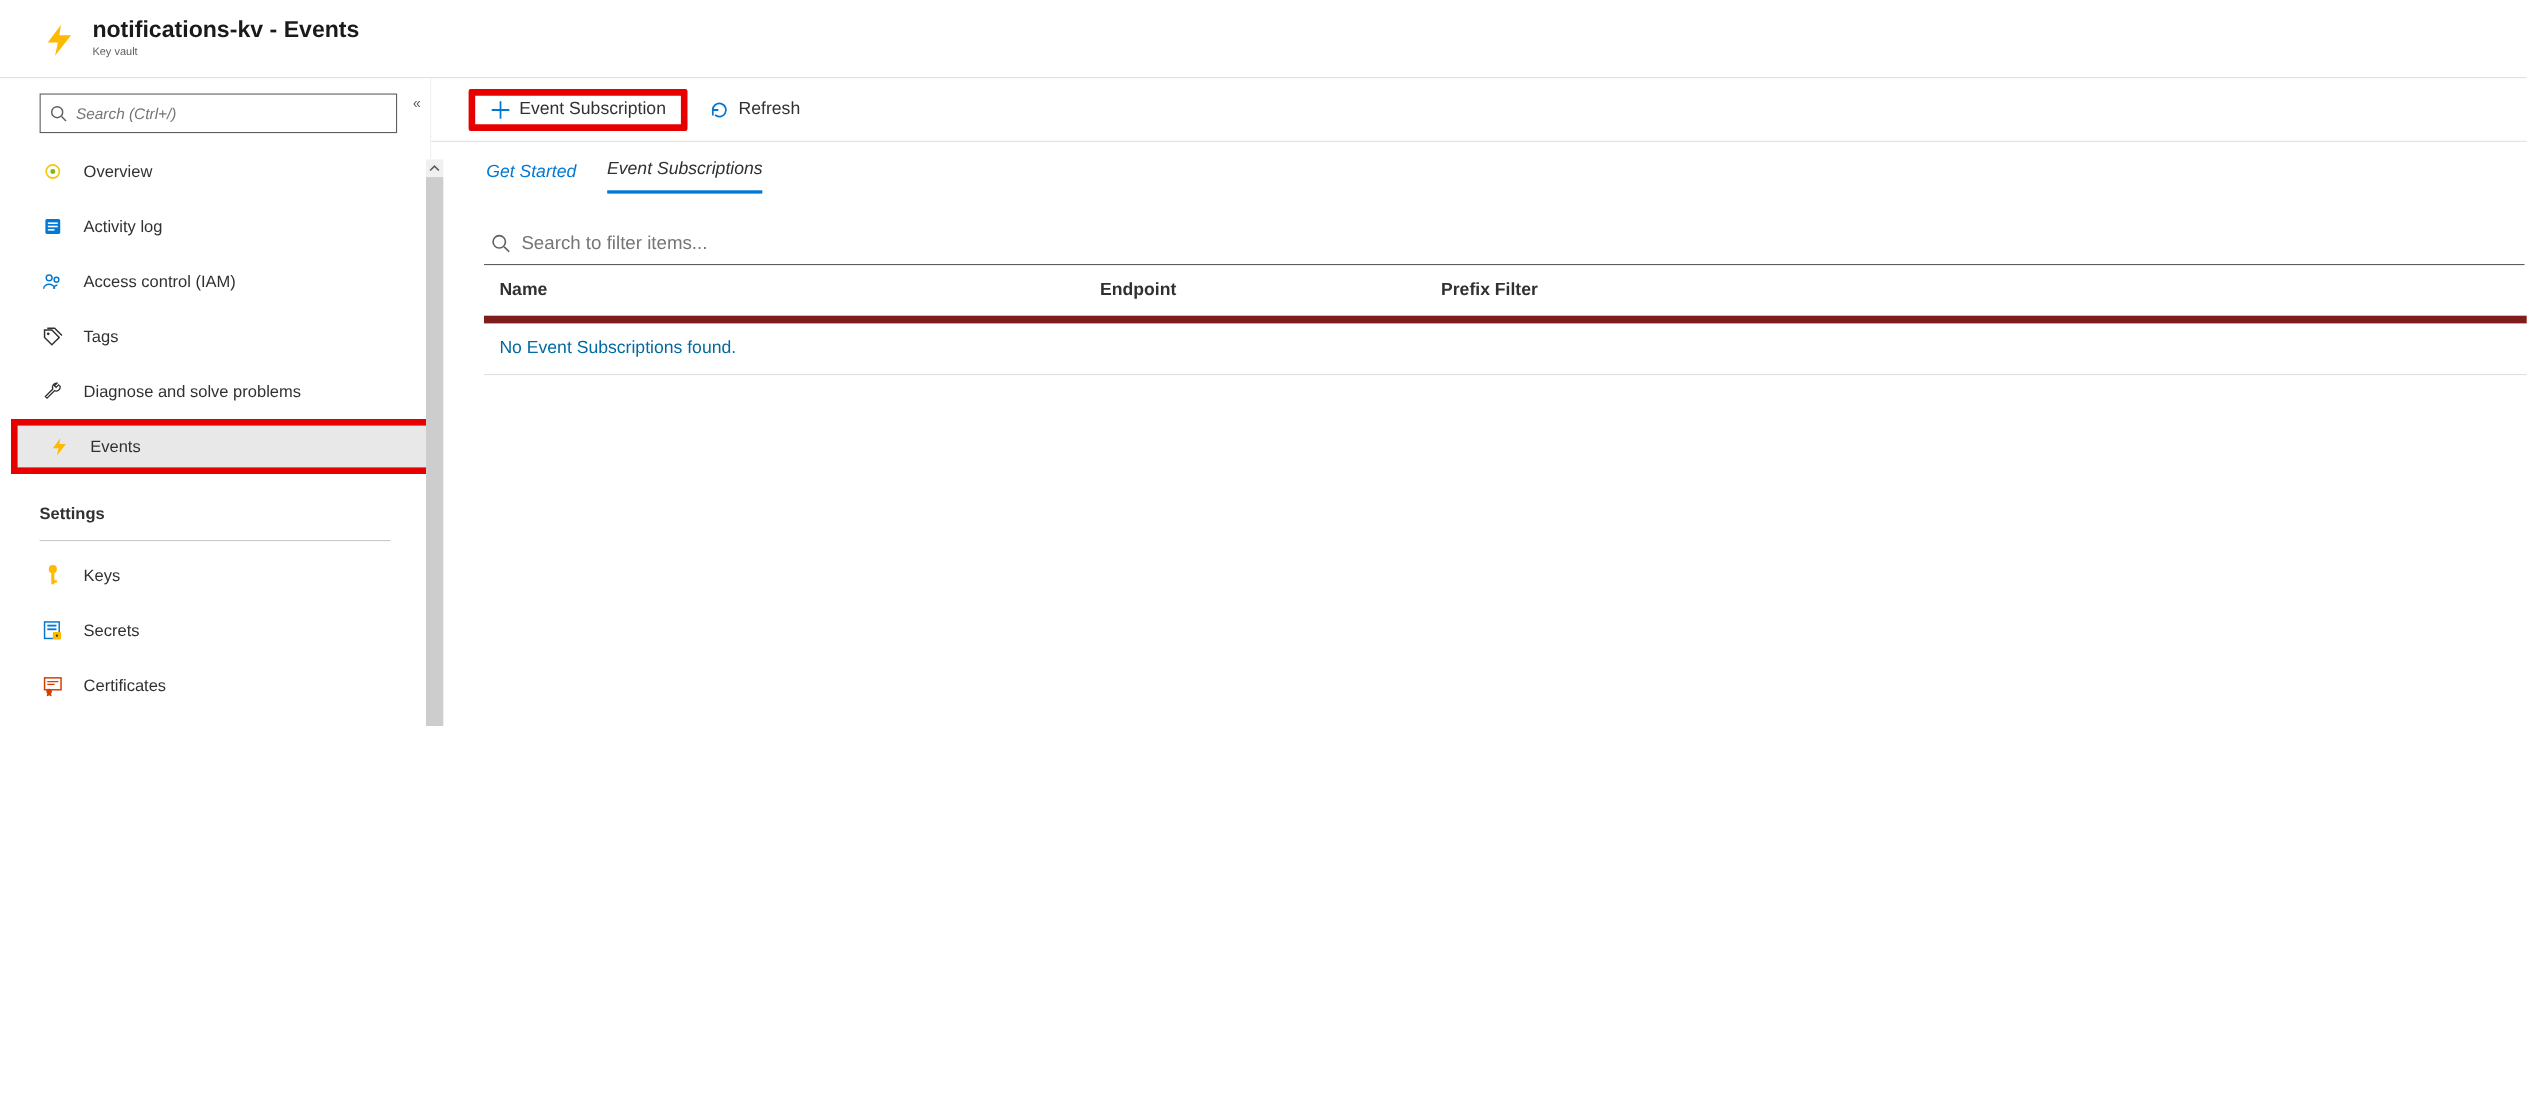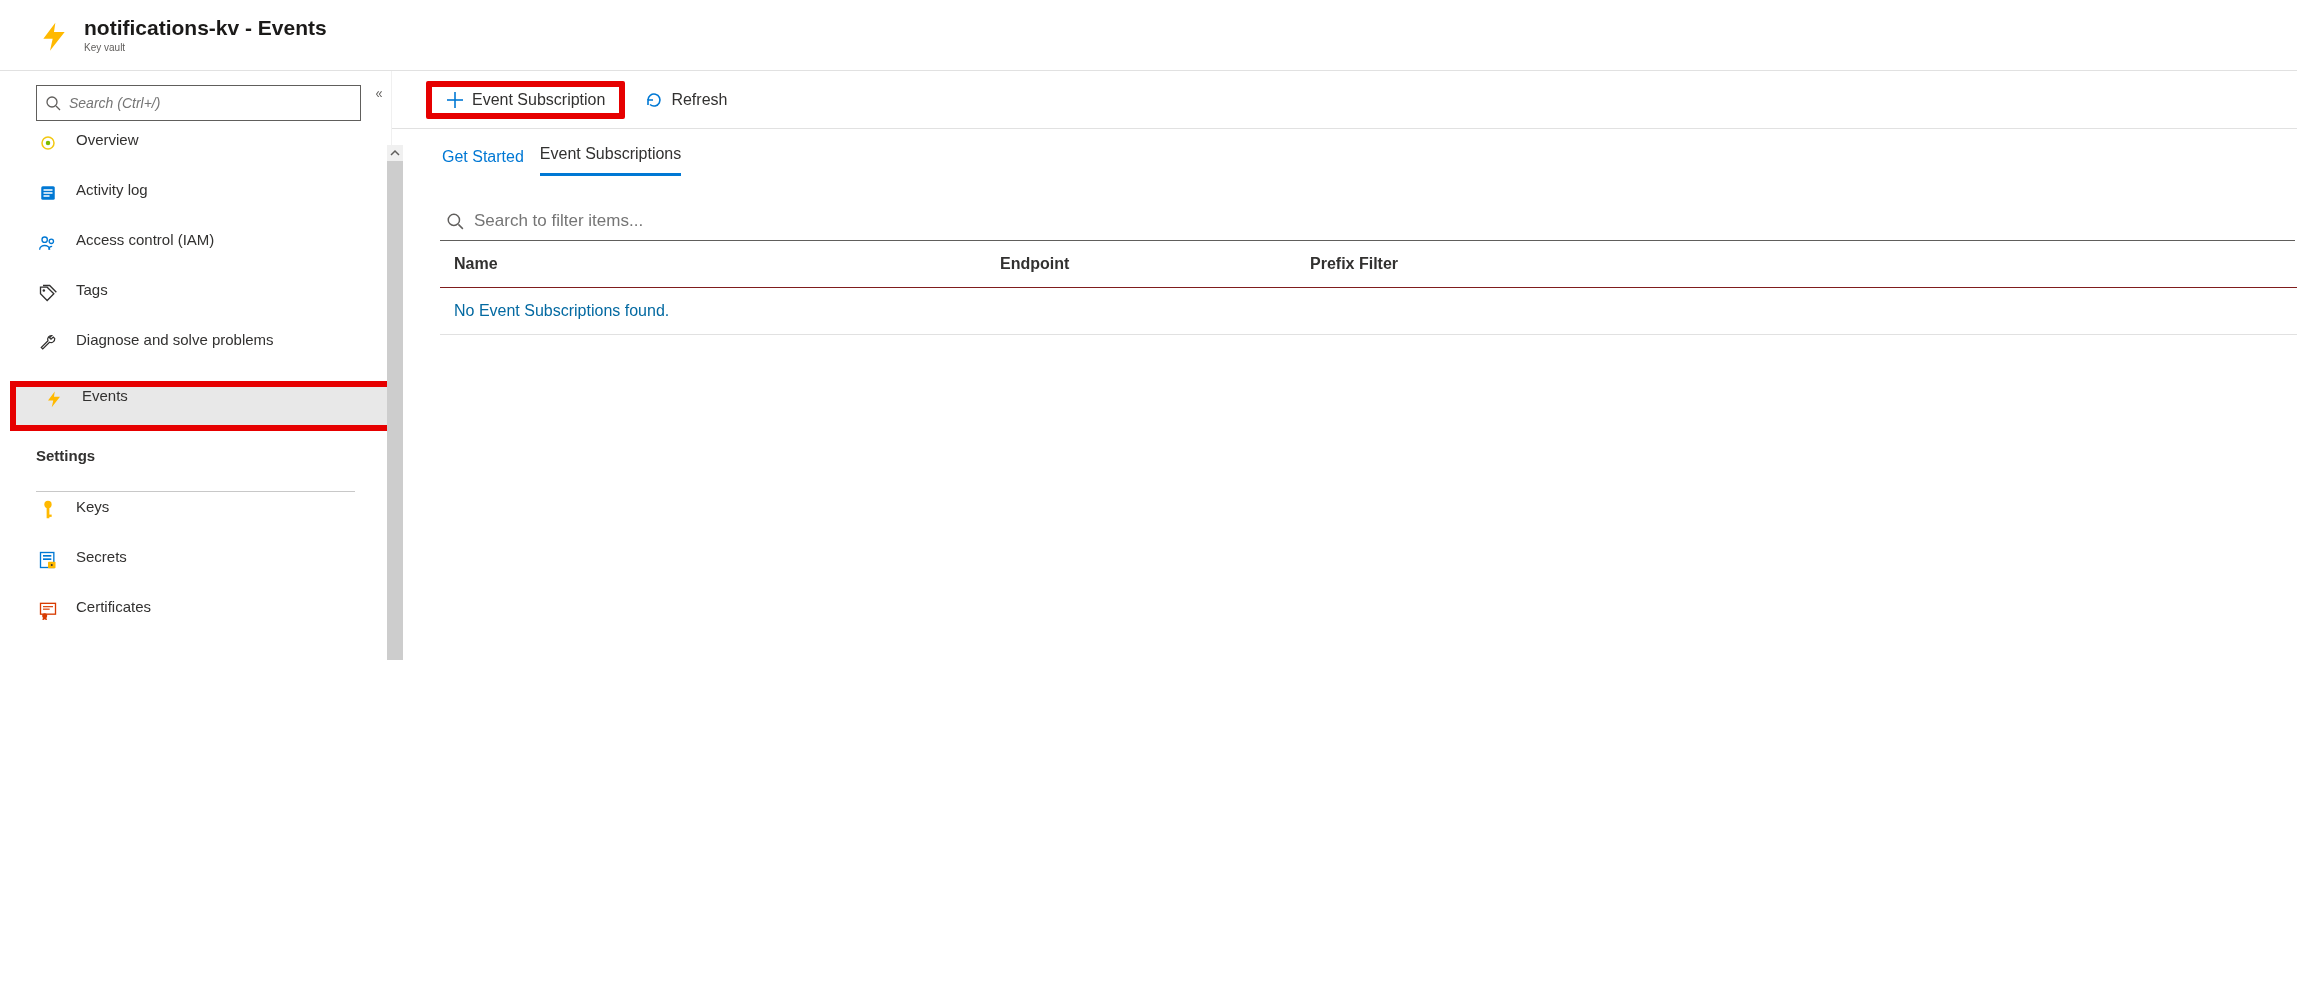--- a/index.html
+++ b/index.html
@@ -83,21 +83,21 @@
     color:#605e5c;
     background:transparent;
   }
   .nav-scroll {
     overflow-y:auto;
     flex:1;
     padding-bottom:12px;
   }
   .nav-item, .nav-section {
     display:flex;
-    align-items:flex-start;
+    align-items:center;
     height:50px;
     padding: 0 14px 0 36px;
     cursor:pointer;
     font-size:15px;
     color:#323130;
   }
   .nav-item.selected {
     background:#e8e8e8;
   }
   .nav-item .ni-icon {
@@ -158,23 +158,24 @@
   .tb-event-sub.highlight-red {
     padding: 4px 14px;
   }
   .tb-button .tb-icon {
     margin-right: 8px;
     display:flex; align-items:center;
   }
   .tabs {
     display:flex;
     align-items:flex-end;
-    gap: 16px;
+    gap: 28px;
     padding: 16px 0 0 50px;
     border-bottom: none;
+    font-style: italic;
   }
   .tab {
     font-size:16px;
     padding-bottom: 10px;
     cursor:pointer;
     color: #323130;
   }
   .tab.link-style {
     color: #0078d4;
   }
@@ -202,21 +203,21 @@
     font-size:17px;
     color:#605e5c;
     flex:1;
     background:transparent;
   }
   .table-wrap {
     padding: 0 0 0 48px;
   }
   .thead {
     display:flex;
-    border-bottom:1px solid #7f1d1d;
+    border-bottom:7px solid #7f1d1d;
     padding: 14px 0;
     font-size:16px;
     font-weight:600;
     color:#323130;
   }
   .col-name { width: 560px; padding-left: 14px;}
   .col-endpoint { width: 310px; }
   .col-prefix { flex:1; }
   .empty-row {
     padding: 14px 0 14px 14px;

